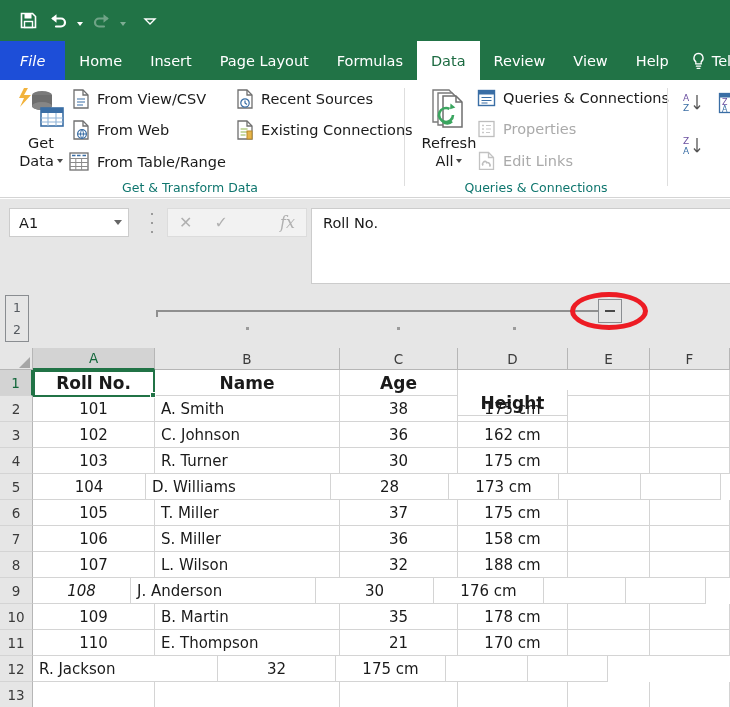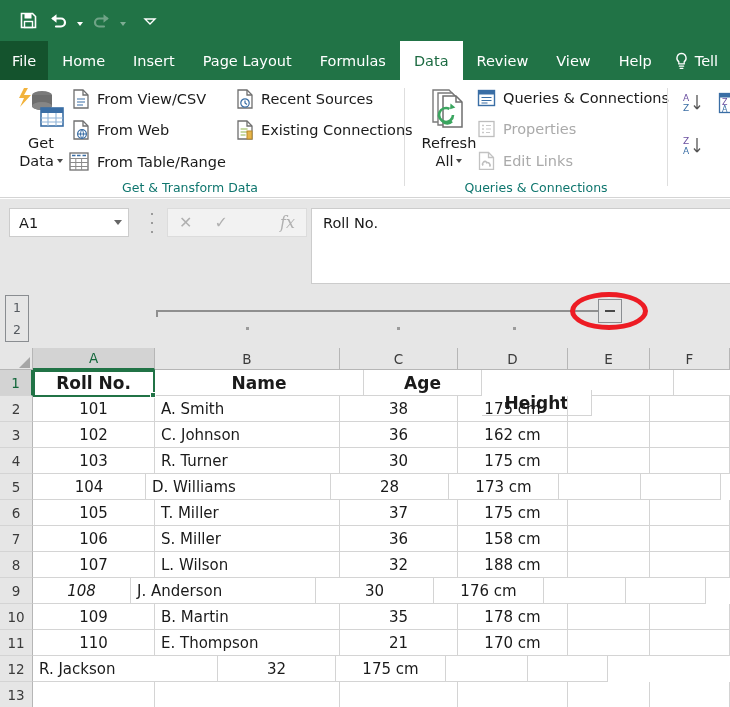--- a/index.html
+++ b/index.html
@@ -35,21 +35,21 @@
   
   .tabstrip {
     position: absolute; left: 0; top: 41px; width: 730px; height: 39px;
     background: #217346;
   }
   .tabs { display: flex; align-items: stretch; height: 39px; }
   .tab {
     display: flex; align-items: center; padding: 0 14px;
     color: #ffffff; font-size: 14.5px; white-space: nowrap;
   }
-  .tab.file { background: #14532d; padding: 0 12px; }
+  .tab.file { background: #1d4ed8; padding: 0 20px; font-style: italic; }
   .tab.active { background: #ffffff; color: #1d6b42; }
   .tell-wrap { display: flex; align-items: center; gap: 5px; padding-left: 8px; }
   .bulb { width: 16px; height: 19px; }
 
   
   .ribbon {
     position: absolute; left: 0; top: 80px; width: 730px; height: 118px;
     background: #ffffff; border-bottom: 1px solid #d4d4d4;
   }
   .rgroup { position: absolute; top: 0; height: 118px; }
@@ -485,21 +485,21 @@
       <div class="colhead" style="width:118px;">C</div>
       <div class="colhead" style="width:110px;">D</div>
       <div class="colhead" style="width:82px;">E</div>
       <div class="colhead" style="width:80px;">F</div>
     </div>
 
     <div class="rows" id="rows-host">
         <div class="row">
           <div class="rowhead sel">1</div>
           <div class="cell c-center hdr" style="width: 122px;">Roll No.</div>
-          <div class="cell c-left hdr" style="width: 209px;">Name</div>
+          <div class="cell c-left hdr" style="width: 185px;">Name</div>
           <div class="cell c-center hdr" style="width: 118px;">Age</div>
           <div class="cell c-center hdr" style="width: 110px; margin-top: 20px;">Height</div>
           <div class="cell c-center hdr" style="width: 82px;"></div>
           <div class="cell c-center hdr" style="width: 80px;"></div>
         </div>
         <div class="row">
           <div class="rowhead">2</div>
           <div class="cell c-center" style="width: 122px;">101</div>
           <div class="cell c-left" style="width: 185px;">A. Smith</div>
           <div class="cell c-center" style="width: 118px;">38</div>

